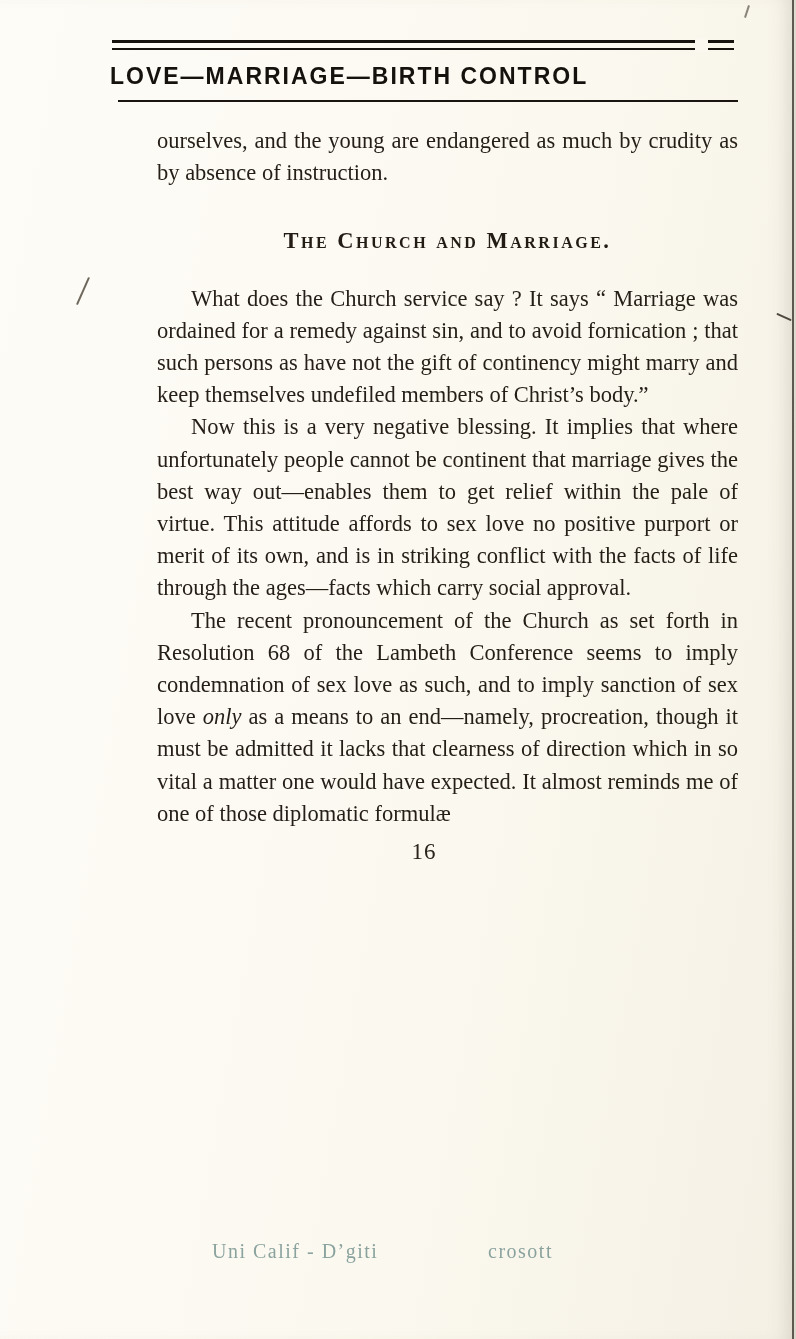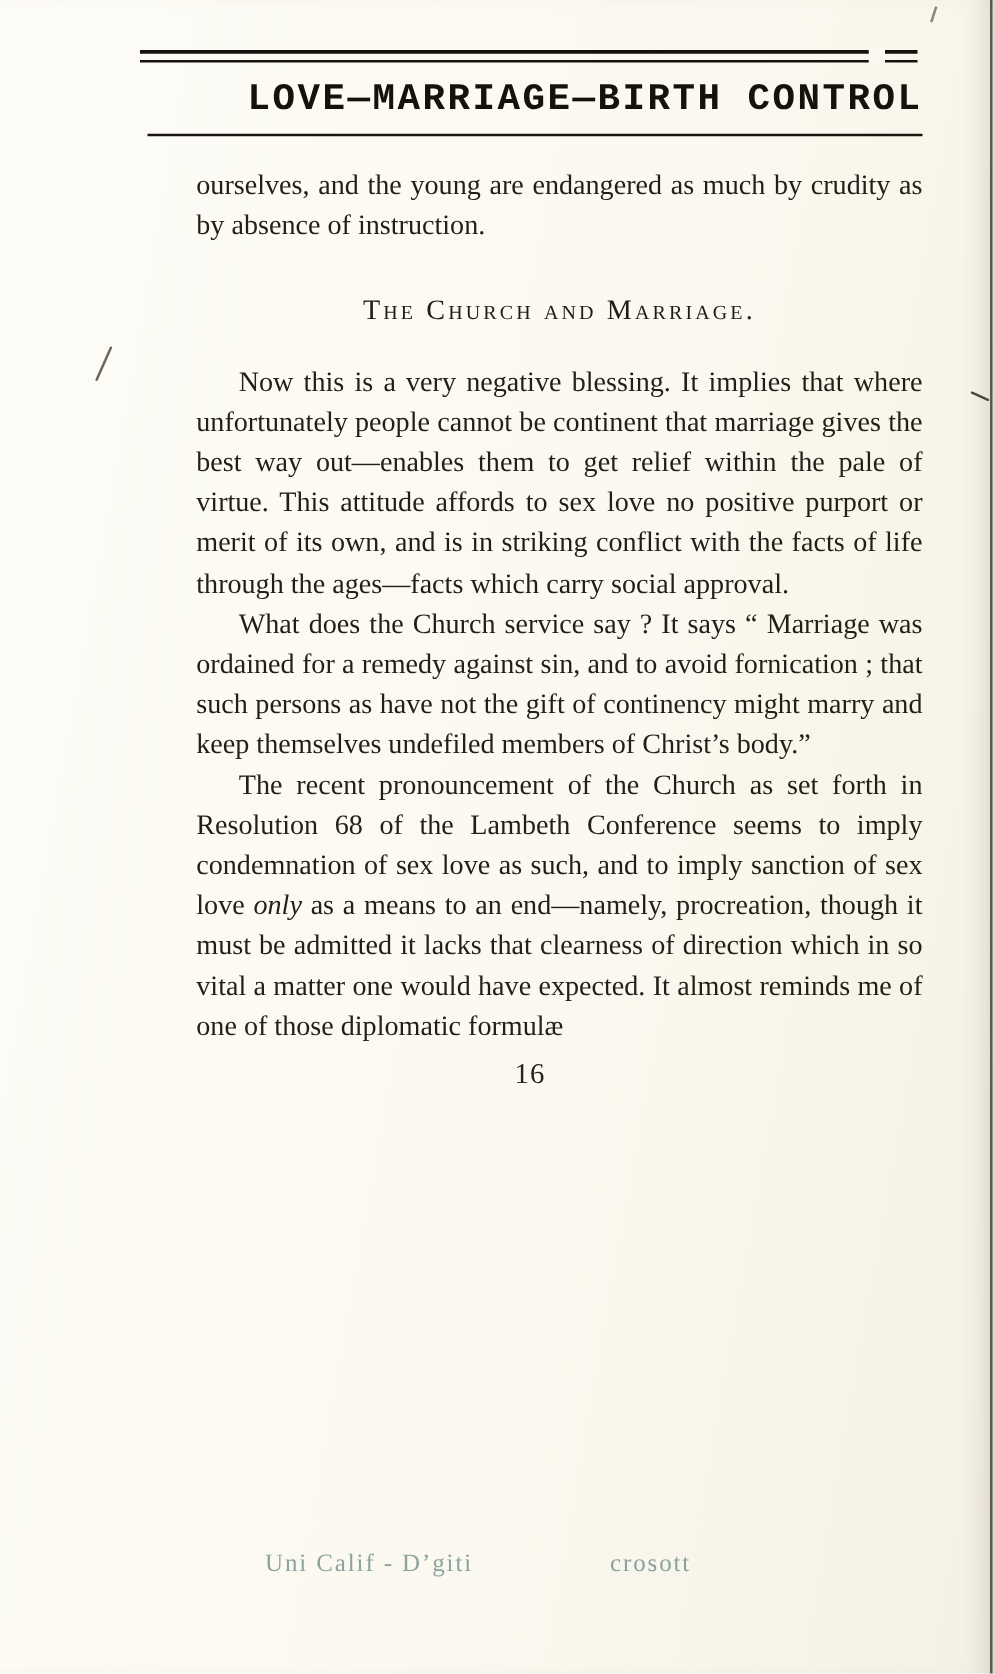--- a/index.html
+++ b/index.html
@@ -78,26 +78,26 @@
     right: 26px;
     top: -5px;
     width: 13px;
     height: 14px;
     background: #fbf8ef;
     display: block;
   }
 
   .title {
     margin: 13px 0 10px;
-    text-align: right;
-    font-size: 30px;
+    text-align: left;
+    font-size: 23px;
     font-weight: bold;
     letter-spacing: 2px;
     color: #15110d;
-    font-family: Liberation Mono, monospace;
+    font-family: Liberation Sans, sans-serif;
   }
 
   .rule-single {
     border-top: 2px solid #1a1510;
     margin: 0 0 23px 8px;
   }
 
   .body-text {
     font-size: 22.5px;
     line-height: 32.2px;
@@ -110,21 +110,21 @@
     text-indent: 34px;
   }
   .body-text p.noindent {
     text-indent: 0;
   }
 
   .section-heading {
     margin: 36px 0 25px;
     text-align: center;
     font-size: 22.5px;
-    font-weight: normal;
+    font-weight: bold;
     font-variant: small-caps;
     letter-spacing: 2.5px;
     color: #221c15;
   }
 
   .page-number {
     text-align: center;
     font-size: 23px;
     margin-top: 9px;
     letter-spacing: 1px;
@@ -165,23 +165,23 @@
 
     <div class="rule-single"></div>
 
     <div class="body-text">
 
       <p class="noindent">ourselves, and the young are endangered as much by crudity as by absence of instruction.</p>
 
 
       <div class="section-heading">The Church and Marriage.</div>
 
+      <p>What does the Church service say ?  It says “ Marriage was ordained for a remedy against sin, and to avoid fornication ;  that such persons as have not the gift of continency might marry and keep themselves undefiled members of Christ’s body.”</p>
+
       <p>Now this is a very negative blessing.  It implies that where unfortunately people cannot be continent that marriage gives the best way out—enables them to get relief within the pale of virtue.  This attitude affords to sex love no positive purport or merit of its own, and is in striking conflict with the facts of life through the ages—facts which carry social approval.</p>
-
-      <p>What does the Church service say ?  It says “ Marriage was ordained for a remedy against sin, and to avoid fornication ;  that such persons as have not the gift of continency might marry and keep themselves undefiled members of Christ’s body.”</p>
 
       <p><span>The recent pronouncement of the Church as set forth in Resolution 68 of the Lambeth Conference seems to imply condemnation of sex love as such, and to imply sanction of sex love </span><em>only</em><span> as a means to an end—namely, procreation, though it must be admitted it lacks that clearness of direction which in so vital a matter one would have expected.  It almost reminds me of one of those diplomatic formulæ</span></p>
 
     </div>
 
     <div class="page-number">16</div>
 
   </div>
 
   <div class="watermark">

